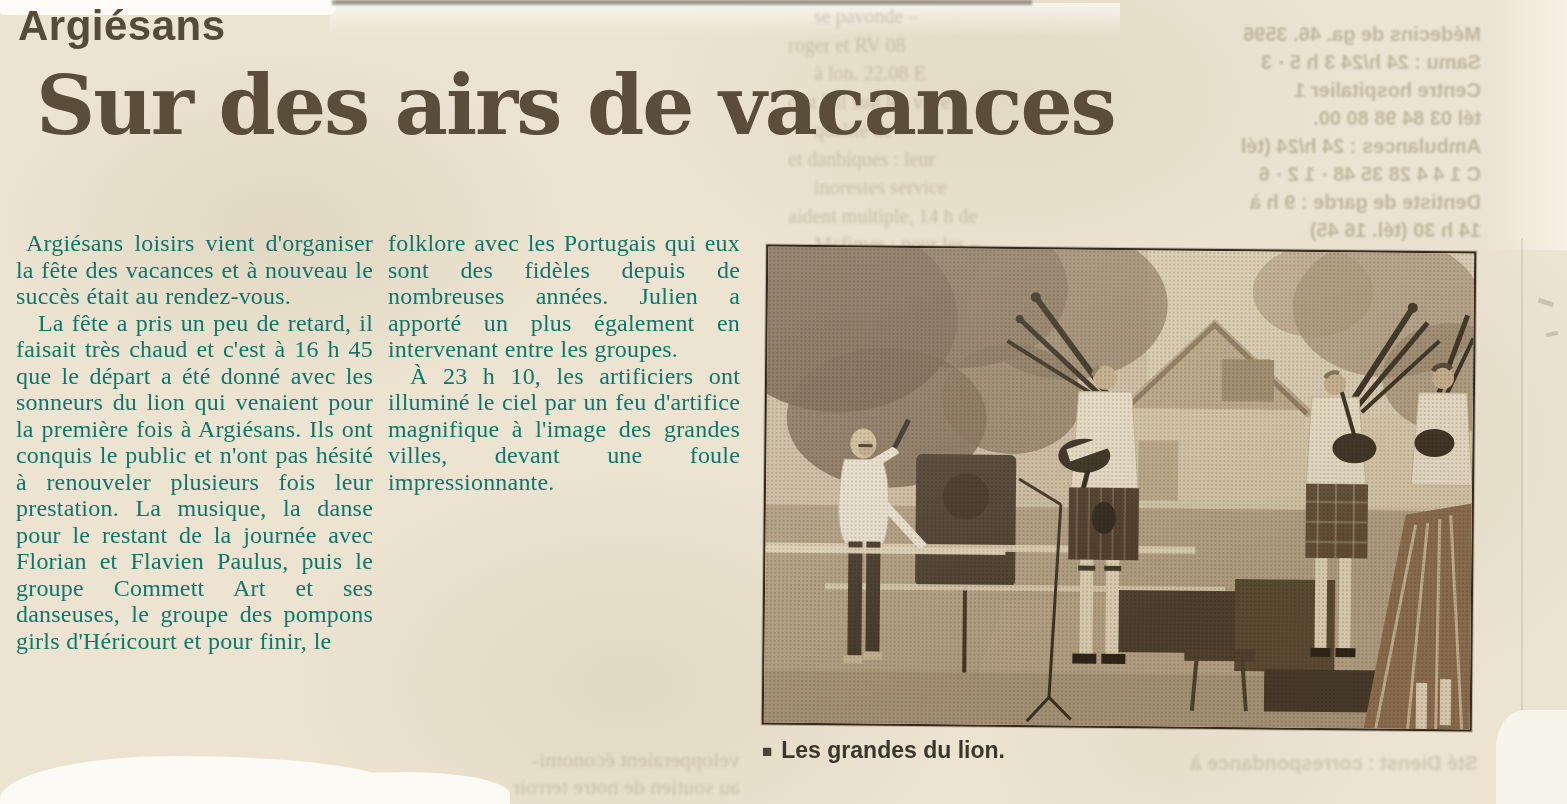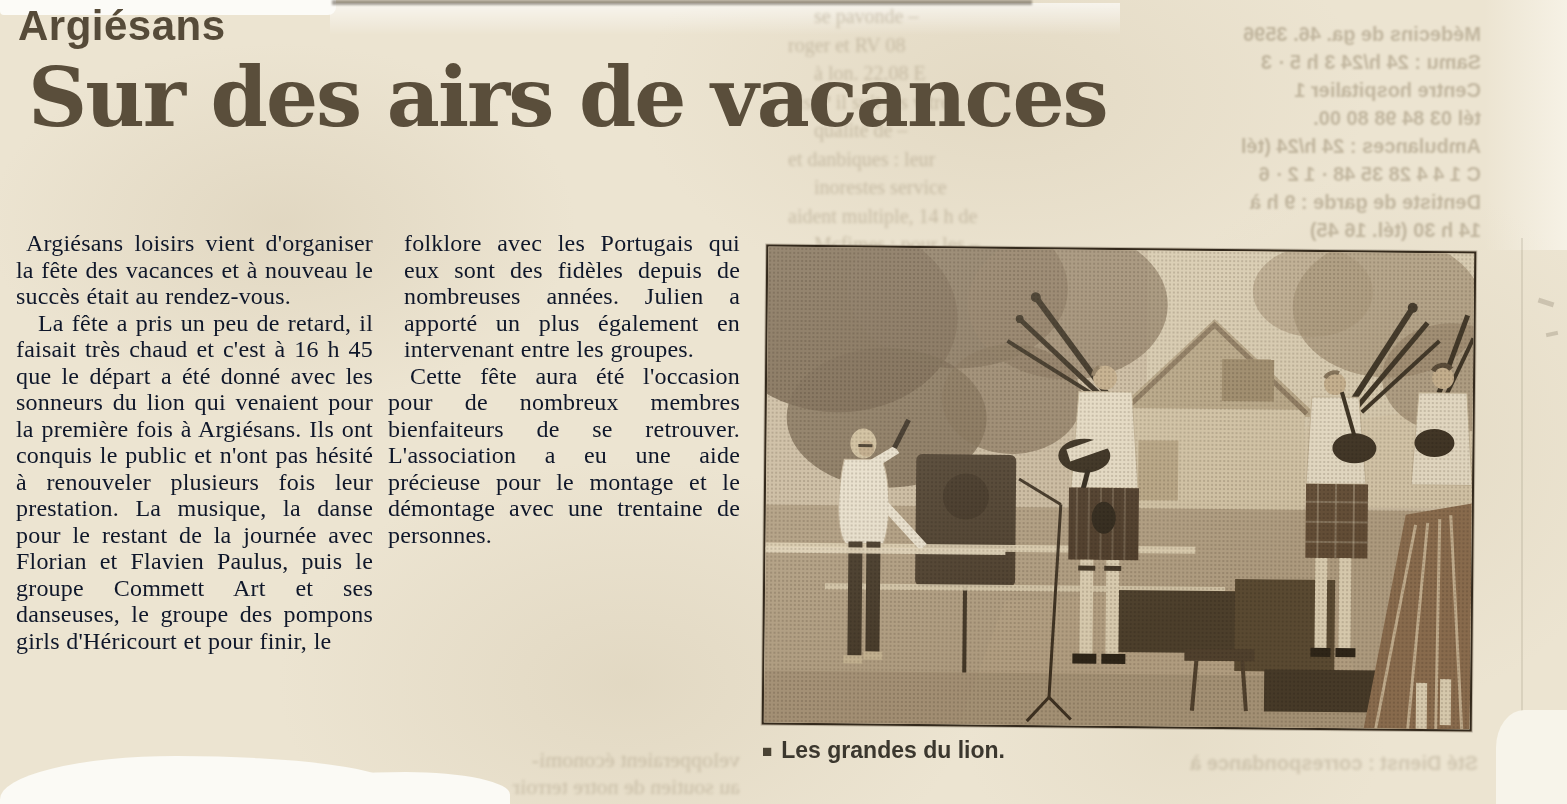--- a/index.html
+++ b/index.html
@@ -54,37 +54,37 @@
   .edge-mark.m1{left:1538px;top:300px;width:16px;height:5px;transform:rotate(18deg);}
   .edge-mark.m2{left:1546px;top:332px;width:12px;height:4px;transform:rotate(-12deg);}
 
   
   .kicker{
     position:absolute;left:18px;top:2px;z-index:5;
     font-family:"Liberation Sans", sans-serif;font-weight:700;
     font-size:42px;color:#564b39;letter-spacing:.5px;
   }
   .headline{
-    position:absolute;left:28px;top:54px;z-index:5;margin:0;
+    position:absolute;left:28px;top:54px;z-index:5;margin:8px;
     font-family:"DejaVu Serif", serif;font-weight:700;
     font-size:82px;line-height:1.05;color:#5a4e3b;letter-spacing:-2px;
     white-space:nowrap;
   }
 
   
   .col{position:absolute;top:230px;z-index:5;}
   .col--one{left:16px;width:357px;}
   .col--two{left:388px;width:352px;}
   .col p{
-    margin:0;font-size:24px;line-height:26.5px;color:#0f172a;
+    margin:0;font-size:24px;line-height:26.5px;color:#0f766e;
     text-align:justify;text-indent:22px;letter-spacing:.2px;word-spacing:.5px;
     hyphens:auto;-webkit-hyphens:auto;
   }
   .col--one p:first-child{text-indent:10px;}
-  .col--two p:first-child{text-indent:0;margin-left:16px;}
+  .col--two p:first-child{text-indent:0;}
 
   
   .photo-frame{
     position:absolute;left:764px;top:248px;width:706px;height:476px;z-index:5;
     border:2px solid #33291c;background:#cfc0a6;overflow:hidden;
     transform:rotate(.55deg);transform-origin:50% 50%;
     box-shadow:0 0 0 1px rgba(51,41,28,.25);
   }
   .photo-frame svg{display:block;width:706px;height:476px;}
   .photo-frame .halftone{
@@ -178,21 +178,21 @@
 
 <div class="kicker">Argiésans</div>
 <h1 class="headline">Sur des airs de vacances</h1>
 
 <div class="col col--one">
     <p>Argiésans loisirs vient d'organiser la fête des vacances et à nouveau le succès était au rendez-vous.</p>
     <p>La fête a pris un peu de retard, il faisait très chaud et c'est à 16 h 45 que le départ a été donné avec les sonneurs du lion qui venaient pour la première fois à Argiésans. Ils ont conquis le public et n'ont pas hésité à renouveler plusieurs fois leur prestation. La musique, la danse pour le restant de la journée avec Florian et Flavien Paulus, puis le groupe Commett Art et ses danseuses, le groupe des pompons girls d'Héricourt et pour finir, le</p>
   </div>
 <div class="col col--two">
     <p>folklore avec les Portugais qui eux sont des fidèles depuis de nombreuses années. Julien a apporté un plus également en intervenant entre les groupes.</p>
-    <p>Cette fête aura été l'occasion pour de nombreux membres bienfaiteurs de se retrouver. L'association a eu une aide précieuse pour le montage et le démontage avec une trentaine de personnes.</p>
+    <p>À 23 h 10, les artificiers ont illuminé le ciel par un feu d'artifice magnifique à l'image des grandes villes, devant une foule impressionnante.</p>
   </div>
 
 <div class="photo-frame">
   <svg viewBox="0 0 706 476" aria-hidden="true">
 
     <rect width="706" height="476" fill="#cfc0a6"></rect>
     <rect x="380" y="0" width="326" height="210" fill="#dbcfb4"></rect>
     <polygon points="540,175 706,150 706,255 520,255" fill="#d9cbae"></polygon>
 
     <g>

